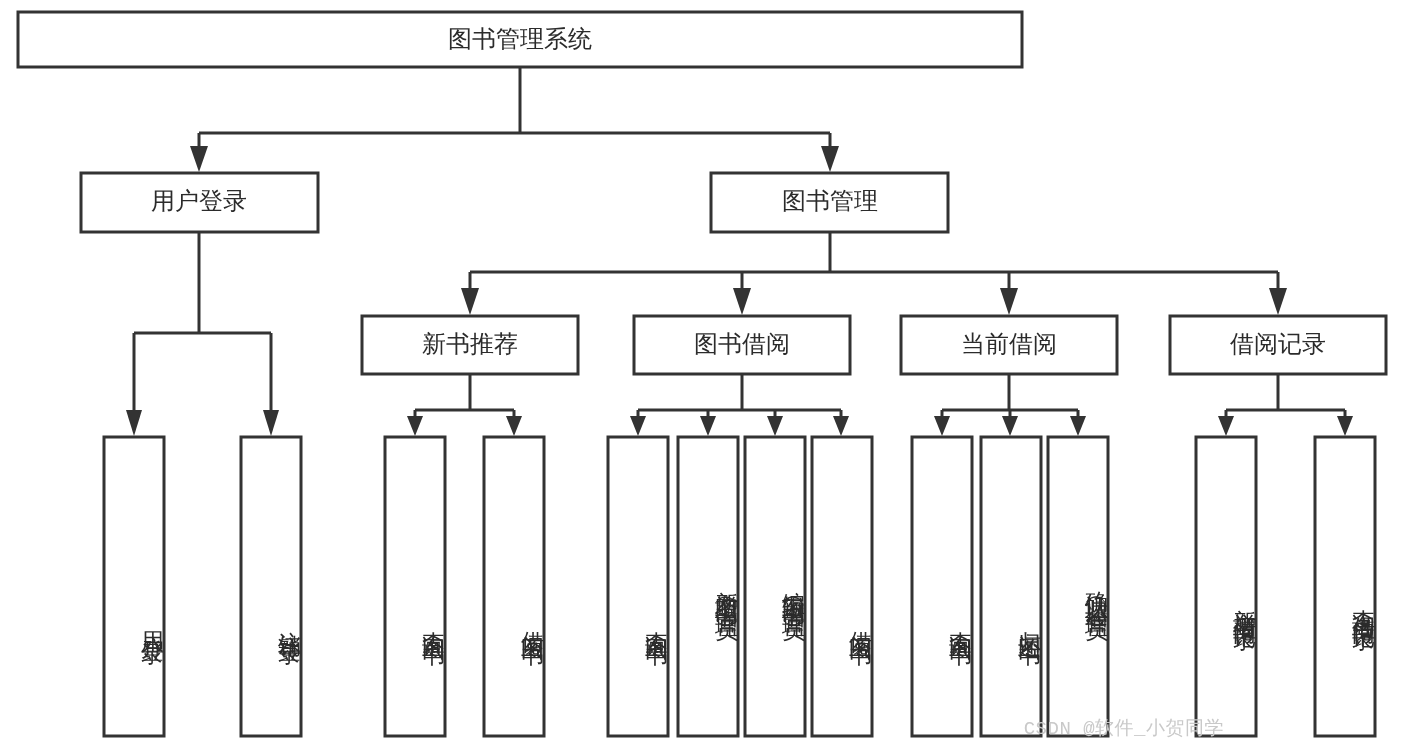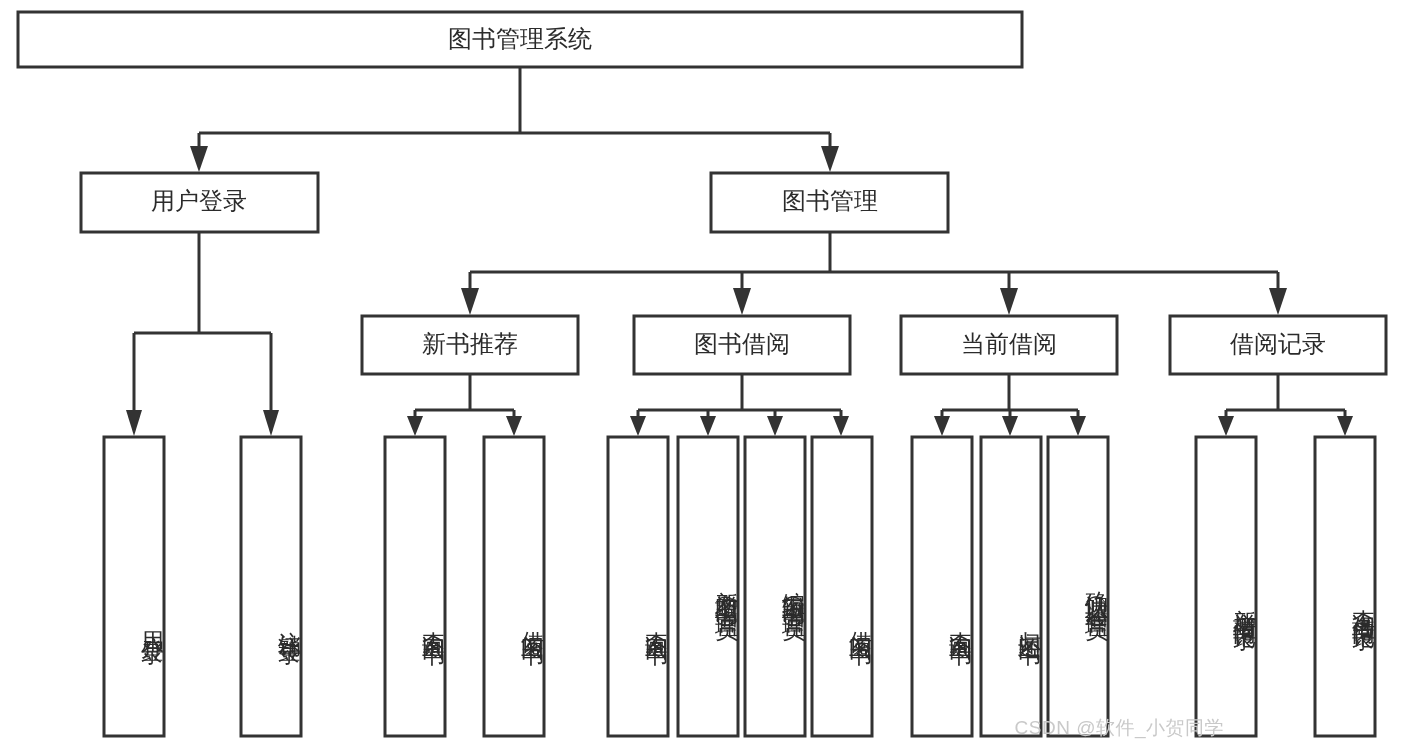--- a/index.html
+++ b/index.html
@@ -45,21 +45,21 @@
     font-family: "Liberation Sans", "DejaVu Sans", sans-serif;
     font-size: 24px;
     fill: #2b2b2b;
     text-anchor: middle;
     dominant-baseline: middle;
   }
   .watermark {
     position: absolute;
     right: 8px;
     bottom: 6px;
-    font-family: Liberation Sans, sans-serif;
+    font-family: Liberation Mono, monospace;
     font-size: 19px;
     color: #c9c9c9;
     white-space: nowrap;
     letter-spacing: 0.5px;
   }
   
   .vlabel {
     position: absolute;
     writing-mode: vertical-rl;
     text-orientation: upright;

